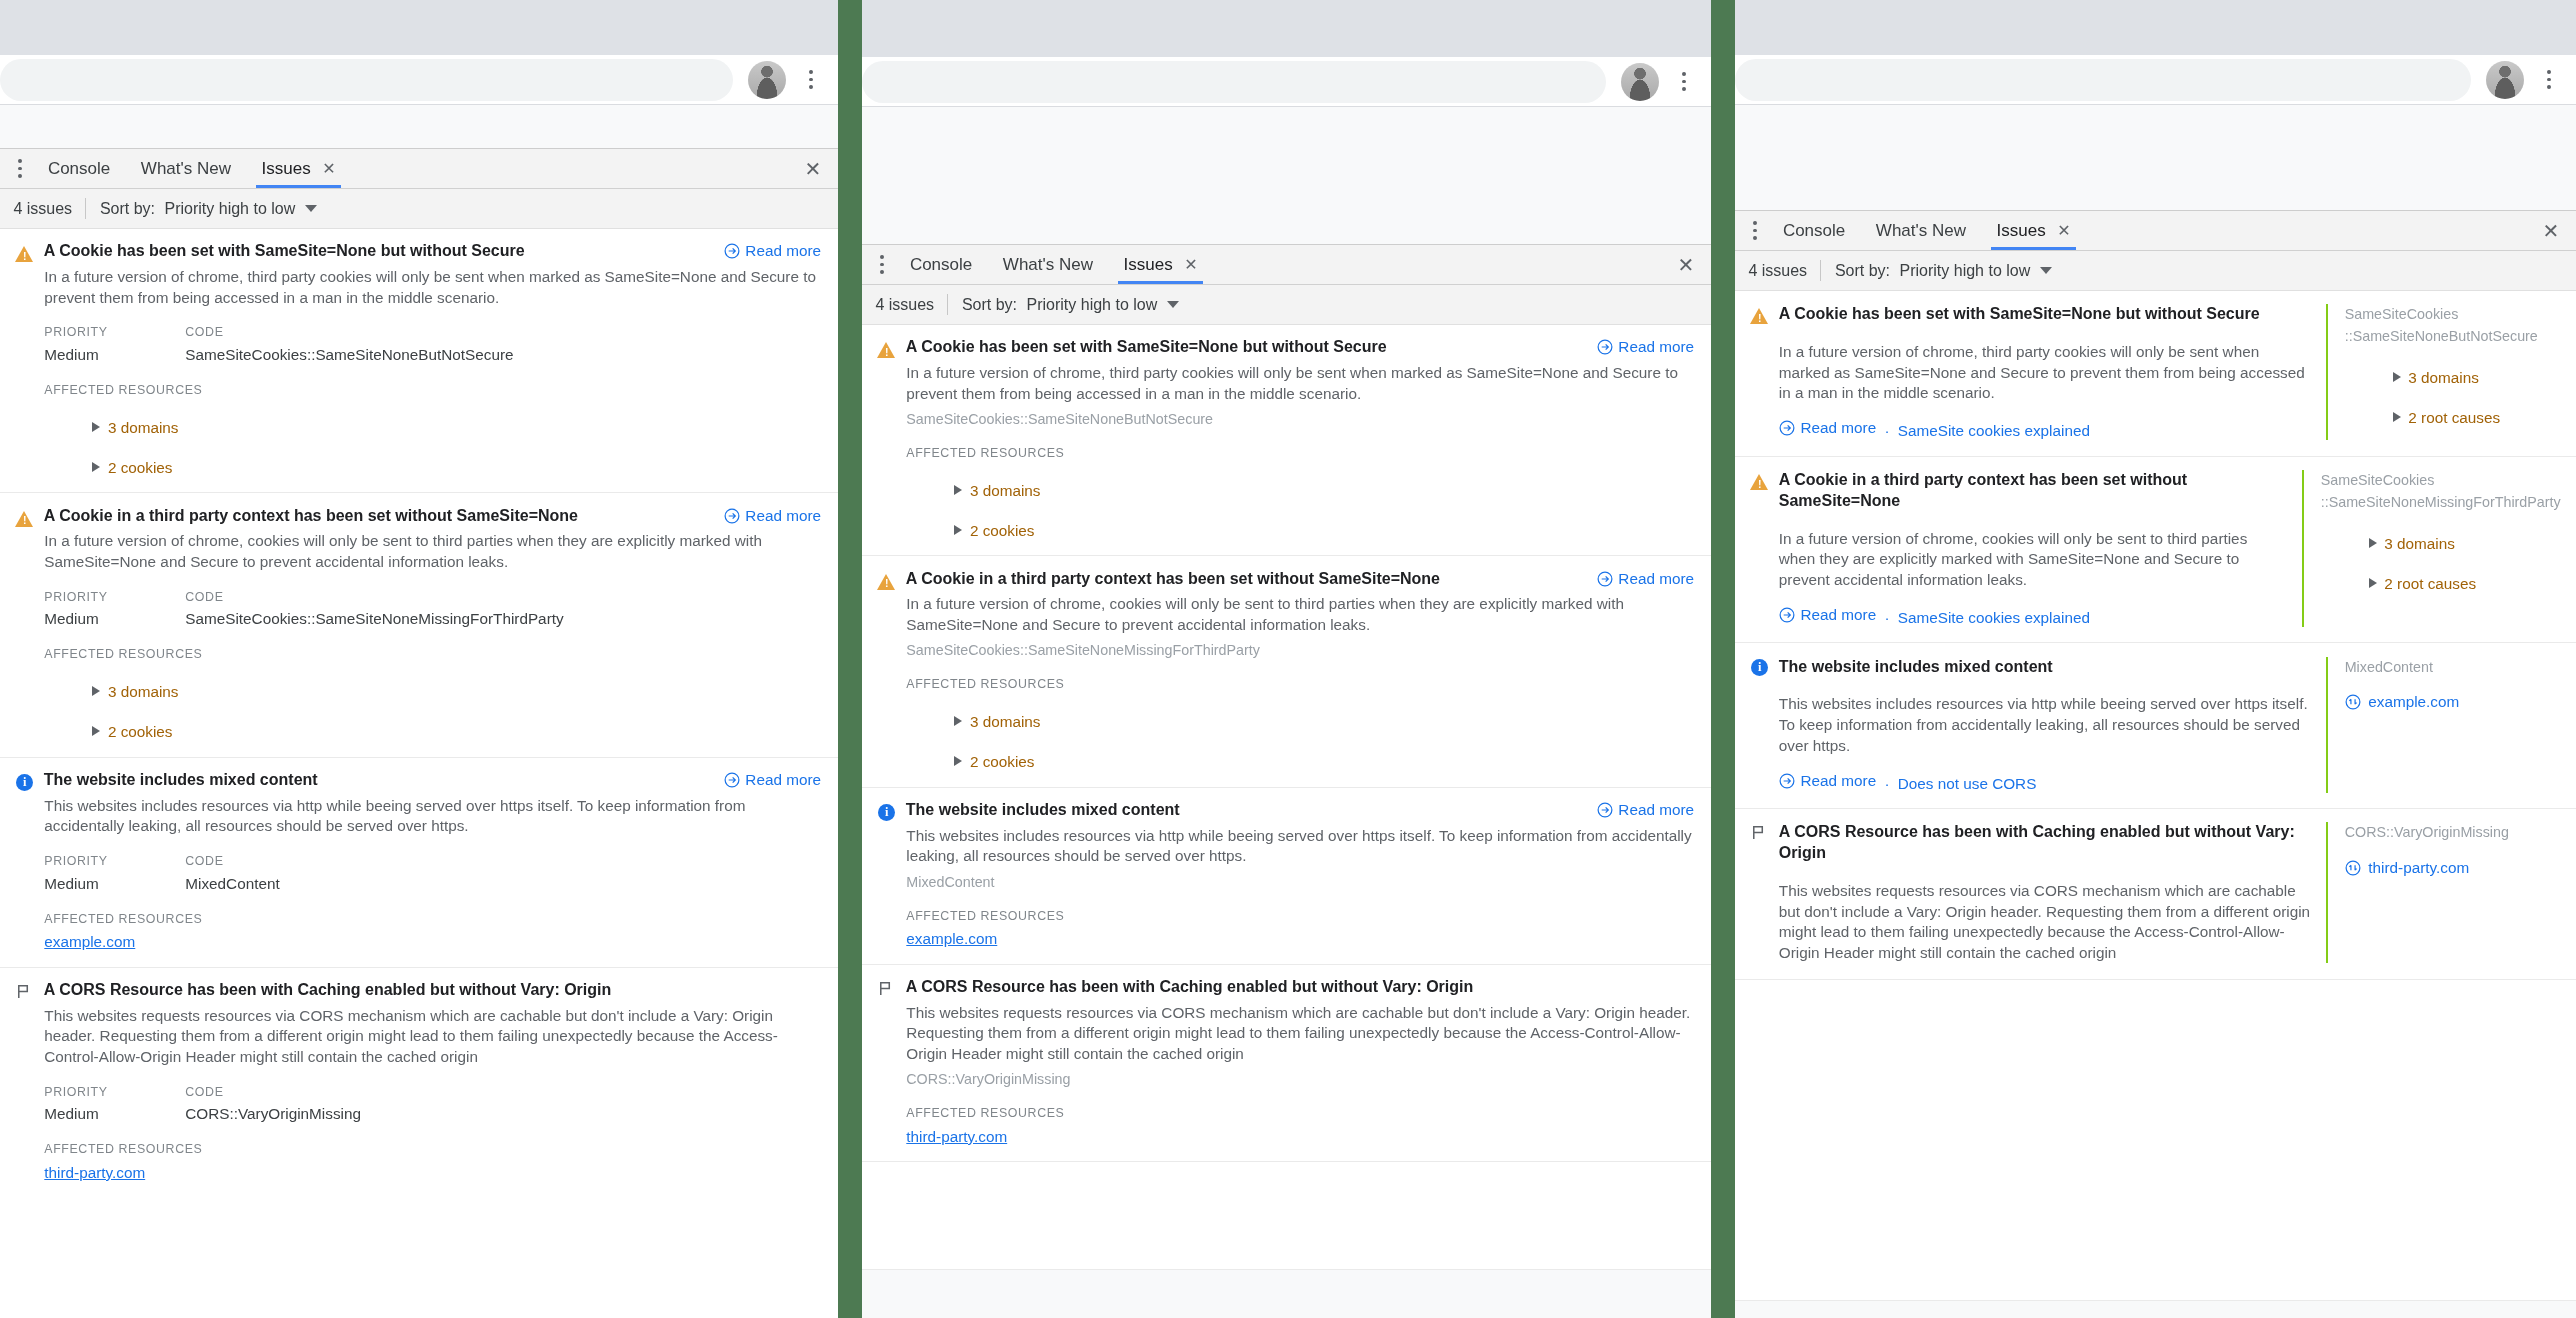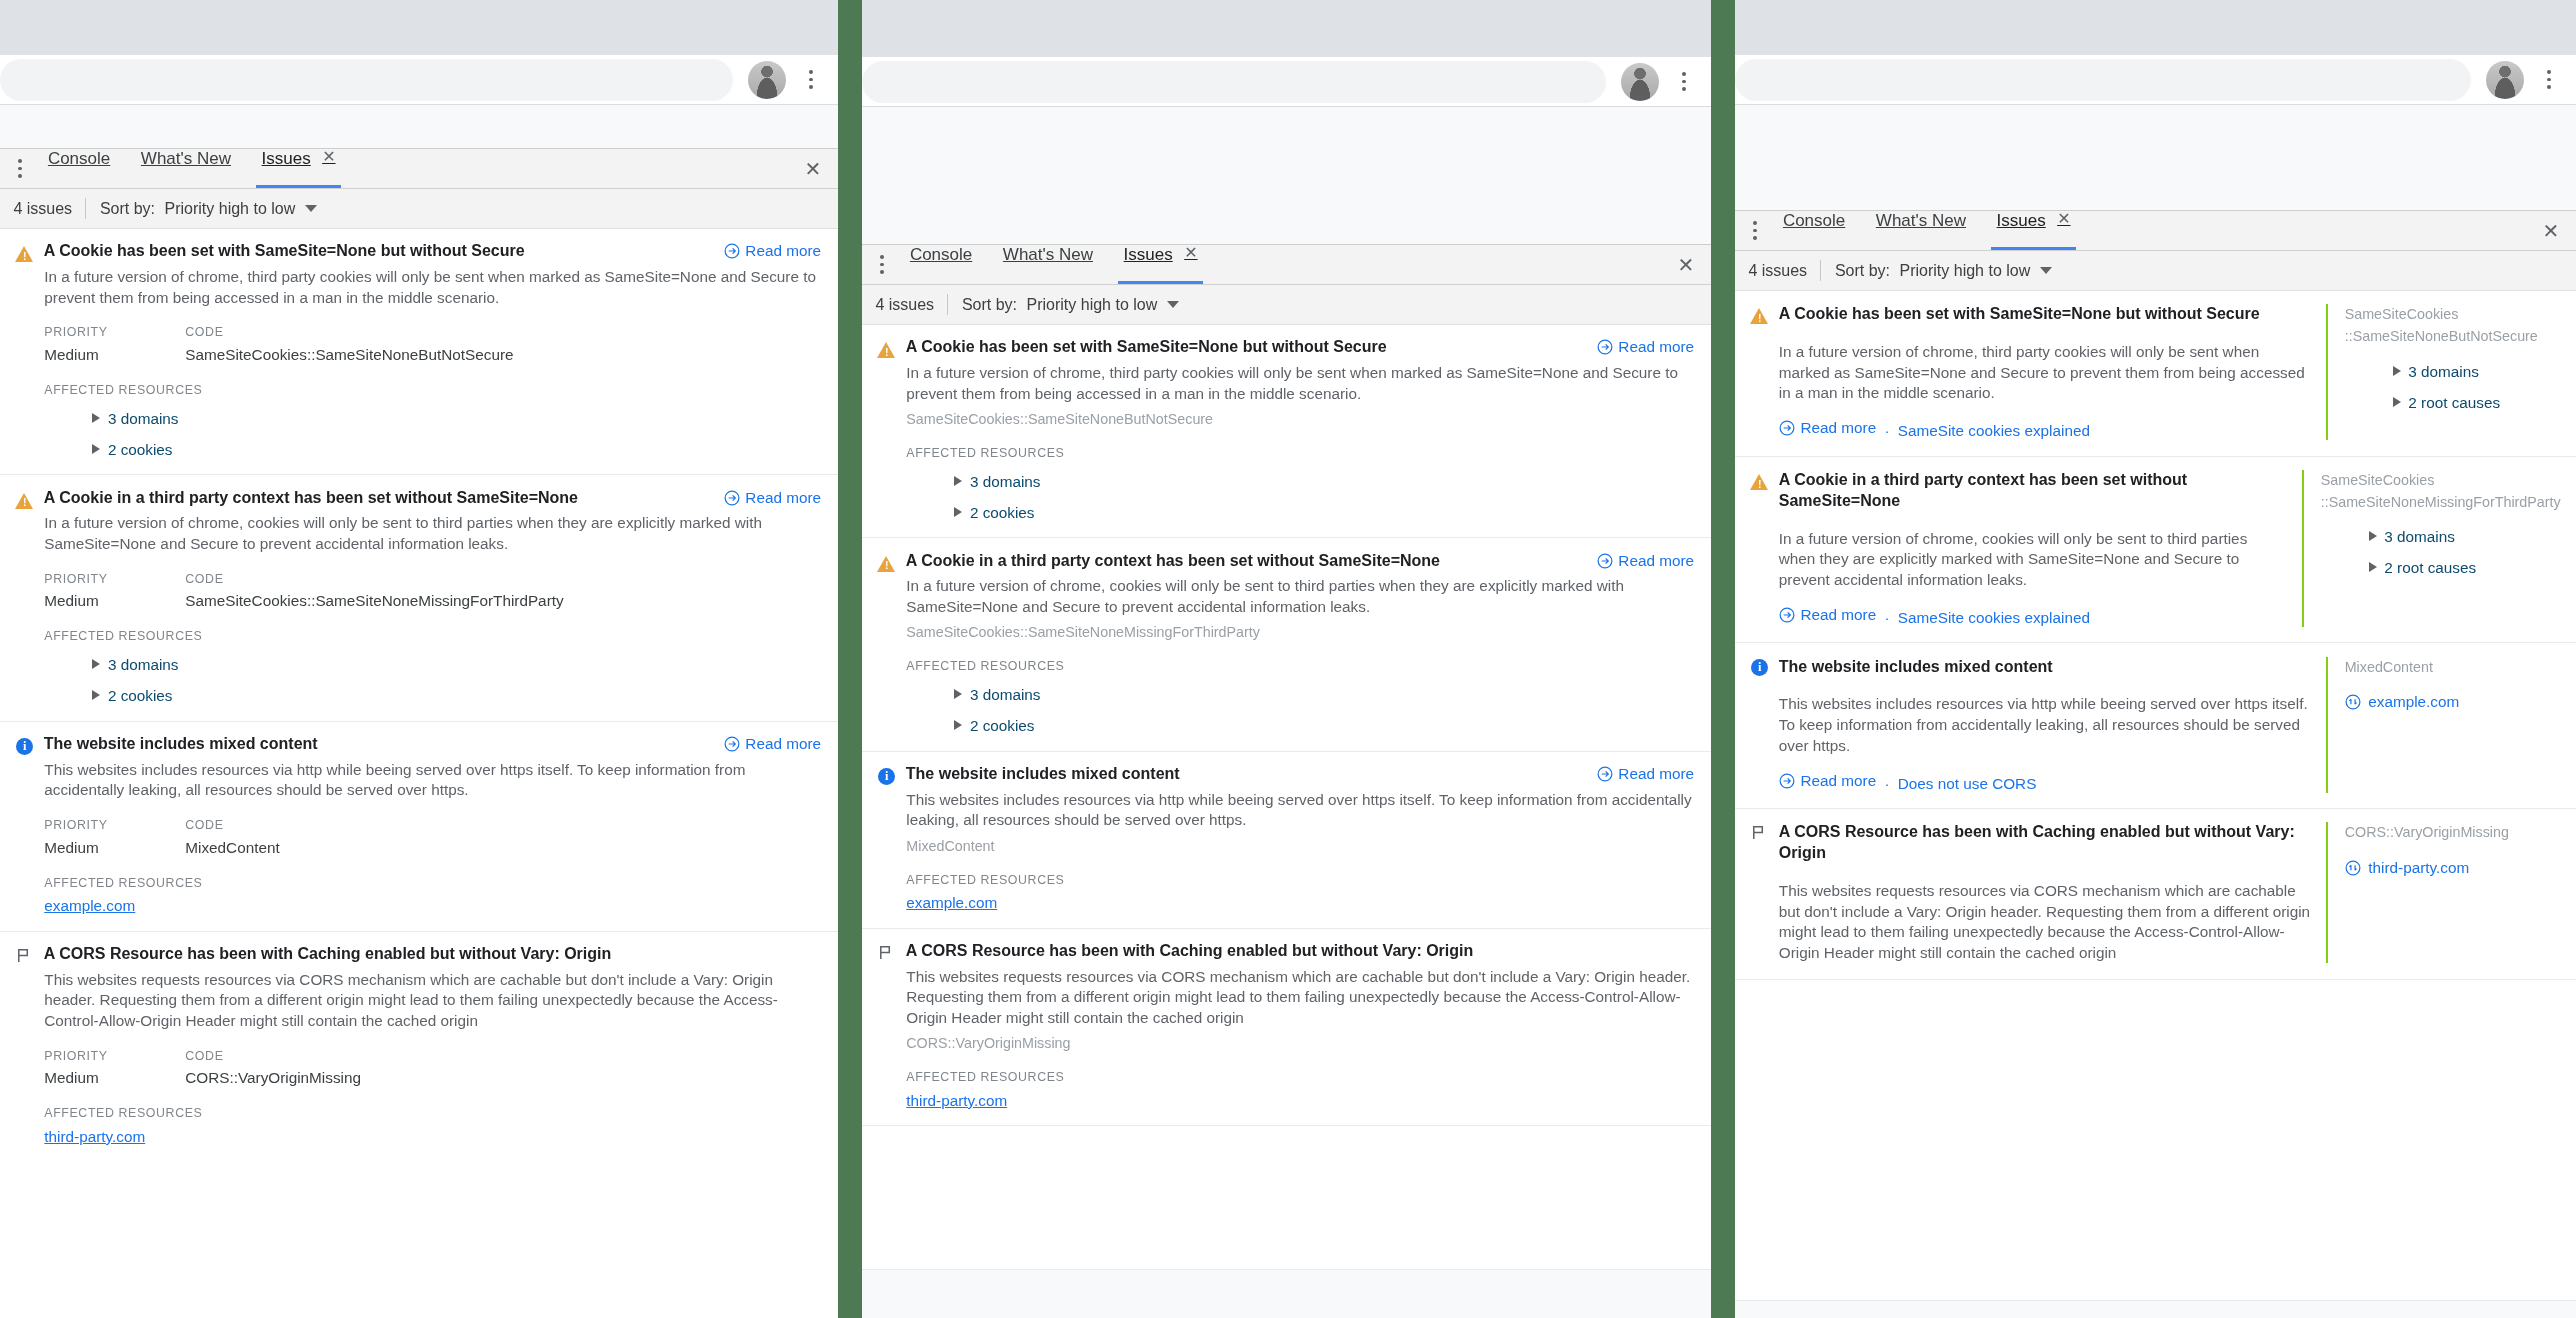--- a/index.html
+++ b/index.html
@@ -72,26 +72,25 @@
     background: #f3f3f3;
     border-bottom: 1px solid #d0d0d0;
     padding-left: 7.6px;
   }
   .dt-kebab {
     width: 25px; display: flex; flex-direction: column;
     align-items: center; justify-content: center; gap: 3.8px;
   }
   .dt-kebab i { width: 3.8px; height: 3.8px; border-radius: 50%; background: #5f6368; display:block; }
   .dt-tab {
-    display: flex; align-items: flex-start;
+    display: flex; align-items: center;
     padding: 0 15.3px;
     font-size: 17px; color: #3c4043;
     position: relative;
     white-space: nowrap;
-    text-decoration: underline;
   }
   .dt-tab.active { color: #202124; }
   .dt-tab.active::after {
     content: ""; position: absolute; left: 9.5px; right: 9.5px; bottom: 0;
     height: 2.9px; background: #4285f4;
   }
   .tab-close {
     margin-left: 11.4px; font-size: 16px; color: #5f6368; line-height: 1;
   }
   .dt-close-all {
@@ -157,21 +156,21 @@
     text-transform: uppercase;
   }
   .val { font-size: 15.3px; color: #3c4043; }
   .link { color: #1a73e8; font-size: 15.3px; text-decoration: none; }
   .link.u { text-decoration: underline; }
   .tri {
     display: inline-block; width: 0; height: 0; margin-right: 7.6px;
     border-top: 5.7px solid transparent; border-bottom: 5.7px solid transparent;
     border-left: 8.6px solid #5f6368; vertical-align: 1px;
   }
-  .aff-row { font-size: 15.3px; color: #0c4a6e; margin-top: 13px; padding-left: 48px; }
+  .aff-row { font-size: 15.3px; color: #a16207; margin-top: 22px; padding-left: 48px; }
   .readmore {
     display: inline-flex; align-items: center; gap: 5.7px;
     color: #1a73e8; font-size: 15.3px; white-space: nowrap;
   }
   .arrow-circ { flex: 0 0 16px; }
 
   
   .a-issue { padding: 13.4px 17px 15.3px 15.3px; }
   .a-head { display: flex; align-items: flex-start; gap: 9.5px; }
   .a-head .title { flex: 1 1 auto; }

